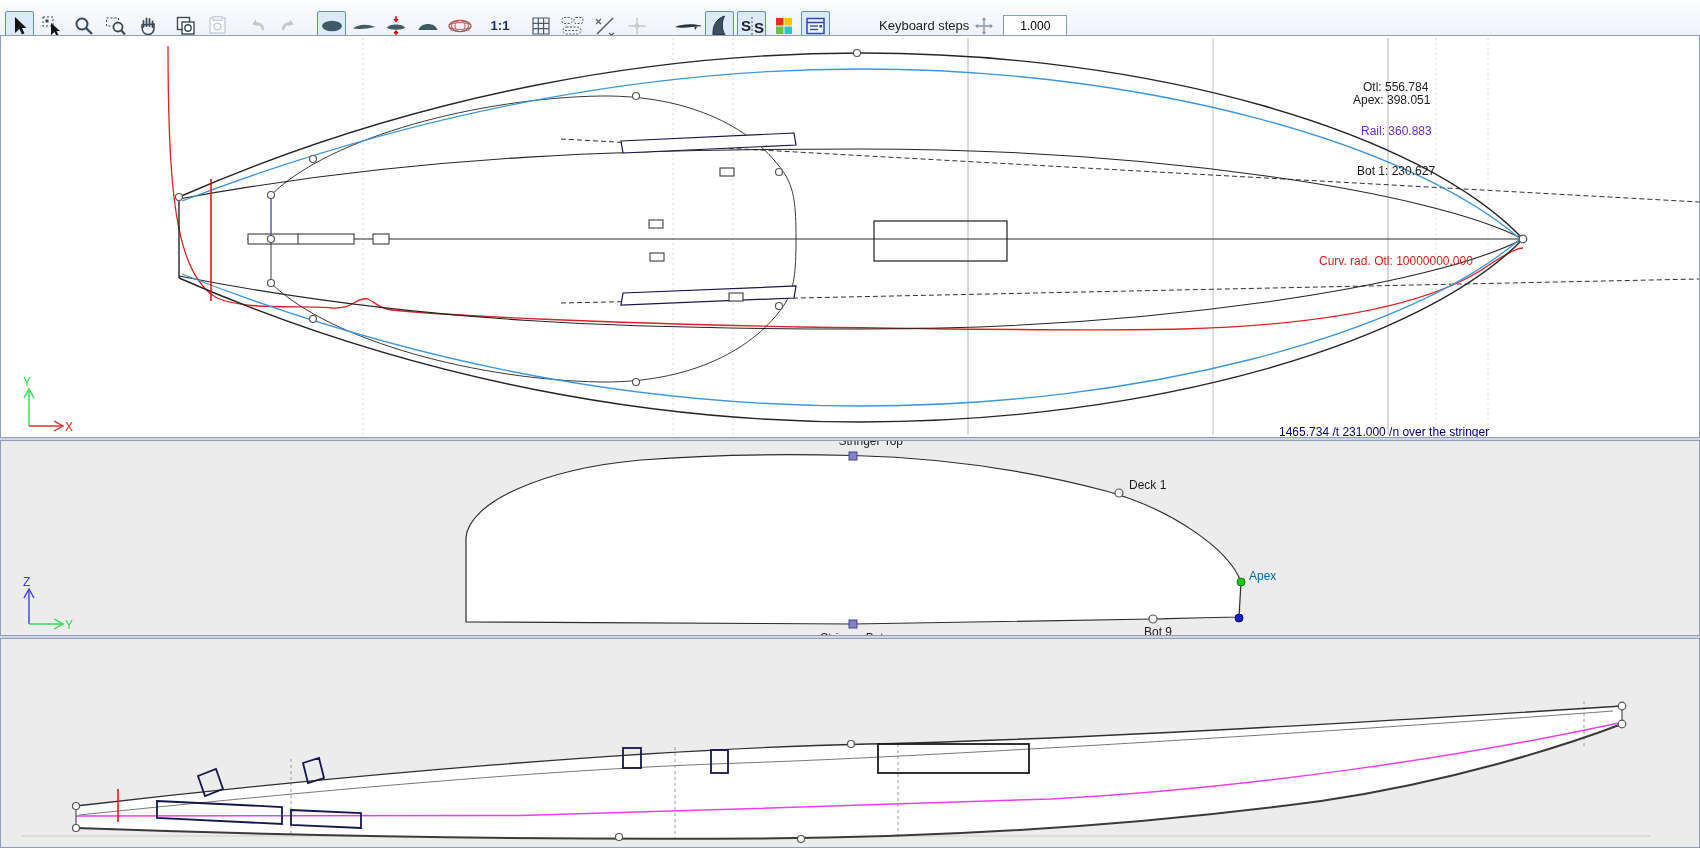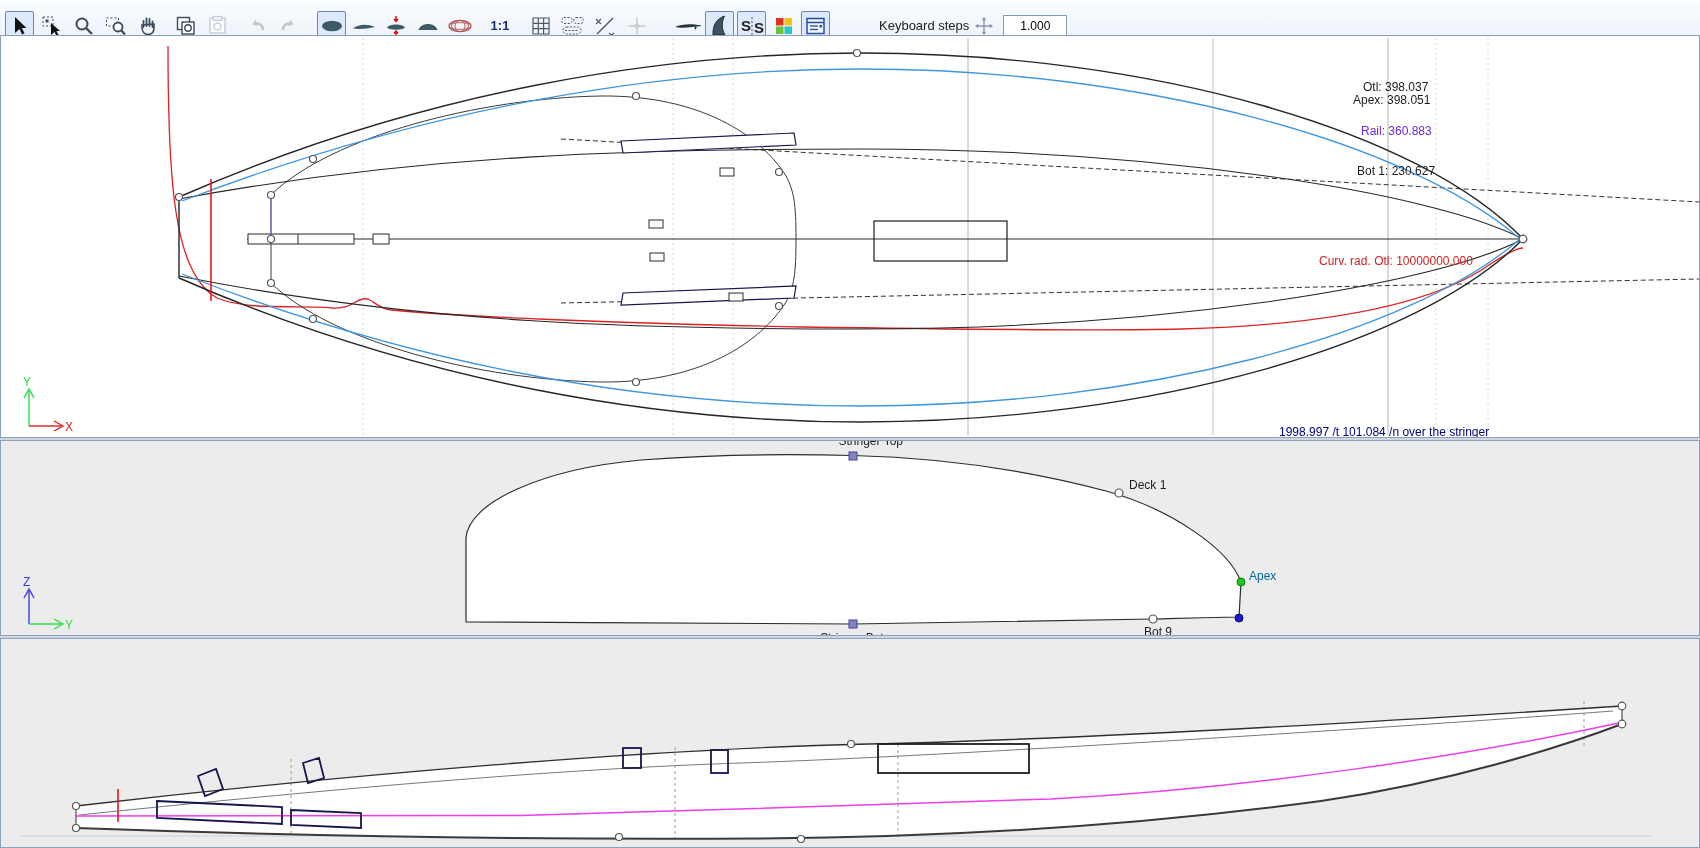--- a/index.html
+++ b/index.html
@@ -259,26 +259,26 @@
 
     <g>
       <line x1="28" y1="390" x2="28" y2="355" stroke="#27dd47" stroke-width="1.4"></line>
       <path d="M23,362 L28,353 L33,362" fill="none" stroke="#27dd47" stroke-width="1.4"></path>
       <text x="22" y="350" font-size="12" fill="#27dd47">Y</text>
       <line x1="28" y1="390" x2="60" y2="390" stroke="#dd2222" stroke-width="1.4"></line>
       <path d="M53,385 L62,390 L53,395" fill="none" stroke="#dd2222" stroke-width="1.4"></path>
       <text x="64" y="395" font-size="12" fill="#dd2222">X</text>
     </g>
   </svg>
-  <div class="ann" style="left:1362px;top:44px;">Otl: 398.037</div>
+  <div class="ann" style="left:1362px;top:44px;">Otl: 556.784</div>
   <div class="ann" style="left:1352px;top:57px;">Apex: 398.051</div>
   <div class="ann blue" style="left:1360px;top:88px;">Rail: 360.883</div>
   <div class="ann" style="left:1356px;top:128px;">Bot 1: 230.627</div>
   <div class="ann red" style="left:1318px;top:218px;">Curv. rad. Otl: 10000000.000</div>
-  <div class="status" style="left:1278px;top:389px;">1998.997 /t 101.084 /n over the stringer</div>
+  <div class="status" style="left:1278px;top:389px;">1465.734 /t 231.000 /n over the stringer</div>
 </div>
 
 <div class="panel" id="p2">
   <svg width="1698" height="194" viewBox="0 0 1698 194">
     <path d="M465,181 L465,97 C467,62 540,28 640,19 C710,13.5 790,13 852,14.5 C950,17 1030,30 1105,50 C1170,68 1228,108 1240,141 L1238,176 C1180,177 1160,178 1152,178 C1000,180 900,183 852,183 C780,182.5 600,181.5 465,181 Z" fill="#ffffff" stroke="#2c2c2c" stroke-width="1.2"></path>
     <g>
       <rect x="848" y="11" width="8" height="8" fill="#8383c4" stroke="#44448a"></rect>
       <rect x="848" y="179" width="8" height="8" fill="#8383c4" stroke="#44448a"></rect>
       <circle cx="1118" cy="52" r="4" fill="#fff" stroke="#555" stroke-width="1.2"></circle>
       <circle cx="1152" cy="178" r="4" fill="#fff" stroke="#555" stroke-width="1.2"></circle>

